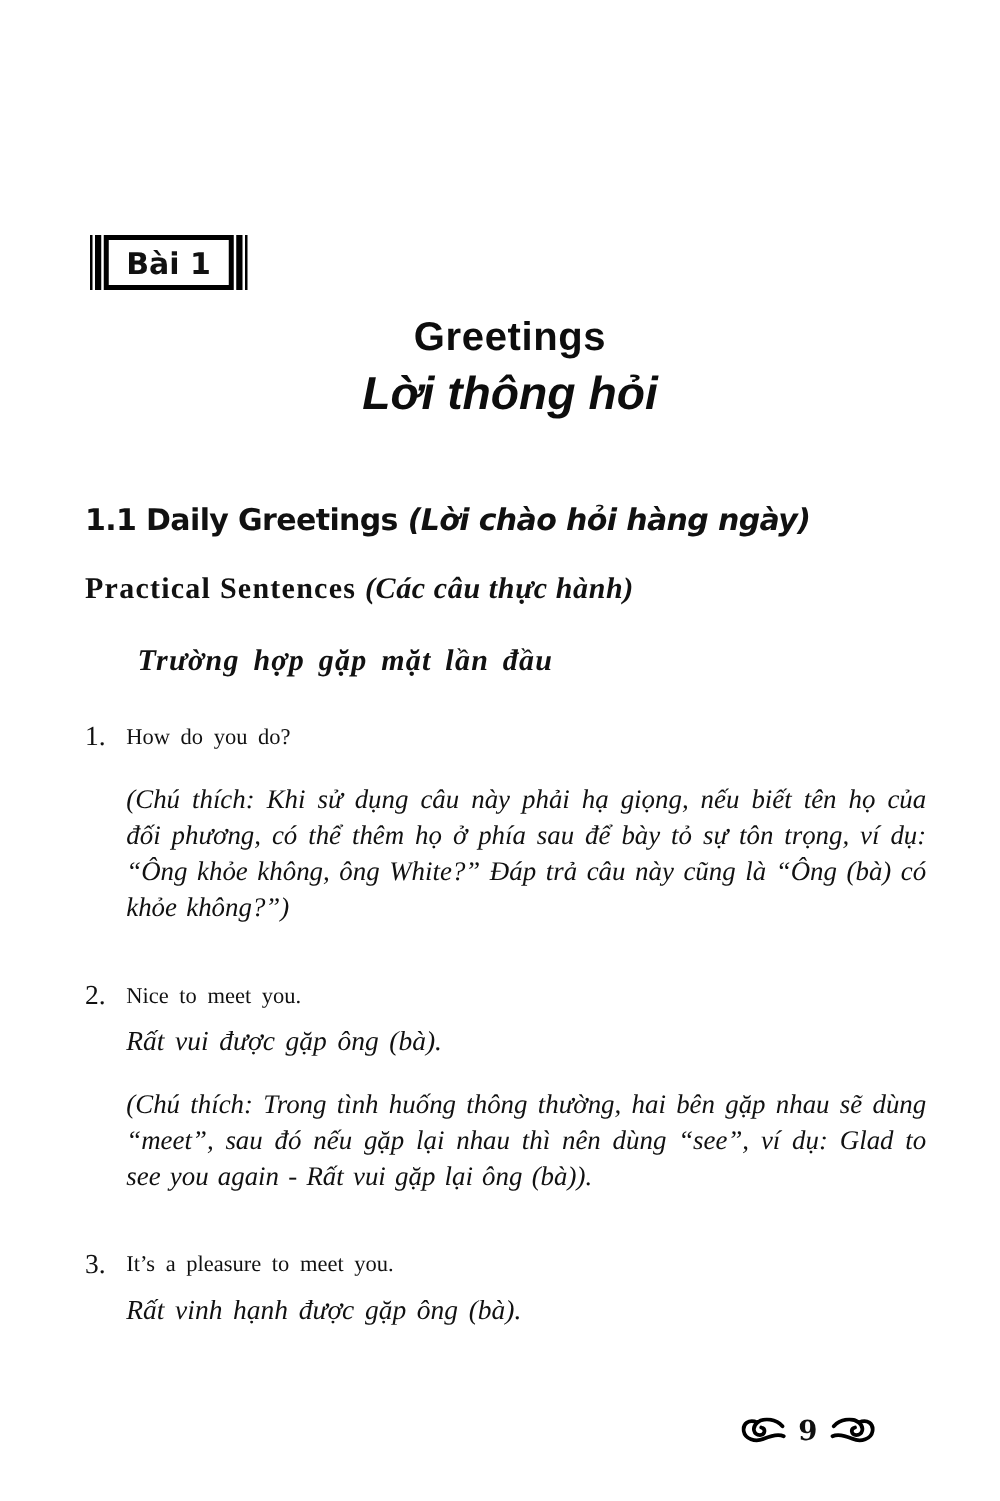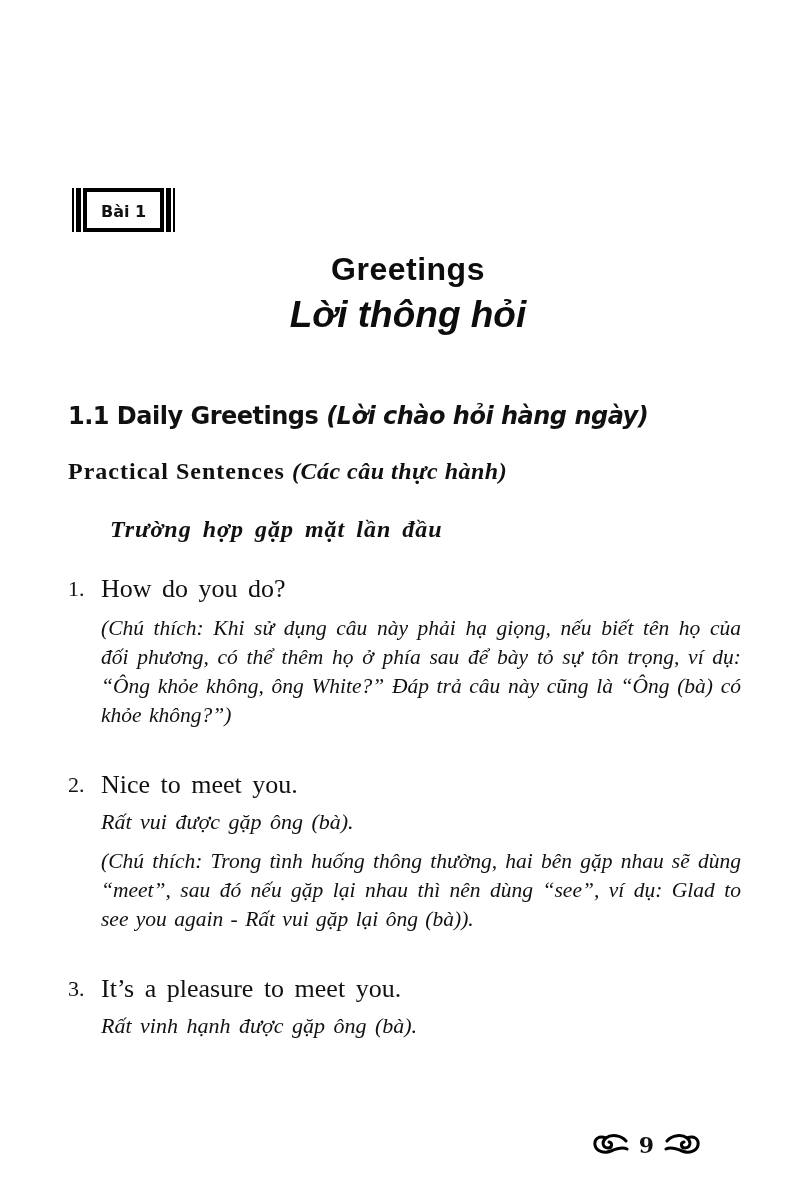--- a/index.html
+++ b/index.html
@@ -17,21 +17,21 @@
     display:flex; align-items:stretch; height:44px;
   }
   .badge .edge{width:5px;background:#000;}
   .badge .edge-line{width:2px;background:#000;margin:0 2px;}
   .badge .box{
     border:4px solid #000;
     margin:0 2px;
     padding:2px 14px 0 14px;
     display:flex;align-items:center;
     font-family:"DejaVu Sans", sans-serif;
-    font-weight:bold;font-size:16px;
+    font-weight:bold;font-size:24px;
   }
   
   .title-block{position:absolute;top:246px;left:68px;width:680px;text-align:center;}
   .title{
     font-family:"Liberation Sans", sans-serif;
     font-weight:bold;font-size:32px;line-height:46px;
     letter-spacing:0.5px;color:#0d0d0d;
   }
   .subtitle{
     font-family:"Liberation Sans", sans-serif;
@@ -54,26 +54,26 @@
     position:absolute;top:516px;left:68px;
     font-weight:bold;font-style:italic;font-size:24px;letter-spacing:1px;
     word-spacing:4px;
     margin-left:42px;
   }
   
   .items{position:absolute;top:574px;left:68px;width:672px;}
   .item{display:flex;}
   .item .num{width:33px;font-size:22px;line-height:30px;flex:none;}
   .item .body{flex:1;}
-  .en{font-size:26px;line-height:30px;word-spacing:4px;}
+  .en{font-size:18px;line-height:30px;word-spacing:4px;}
   .vi{font-size:22px;line-height:30px;font-style:italic;word-spacing:3px;margin-top:7px;}
   .note{
     font-size:21.5px;line-height:29px;font-style:italic;
     text-align:justify;word-spacing:2px;
-    margin-top:10px;width:640px;
+    margin-top:21px;width:640px;
   }
   .gap-item{margin-top:40px;}
   
   .footer{
     position:absolute;top:1132px;right:100px;
     display:flex;align-items:center;gap:10px;
   }
   .pagenum{font-weight:bold;font-size:22px;font-family:"DejaVu Serif", serif;}
   .flourish{display:block;}
   .flourish.right{transform:scaleX(-1);}

